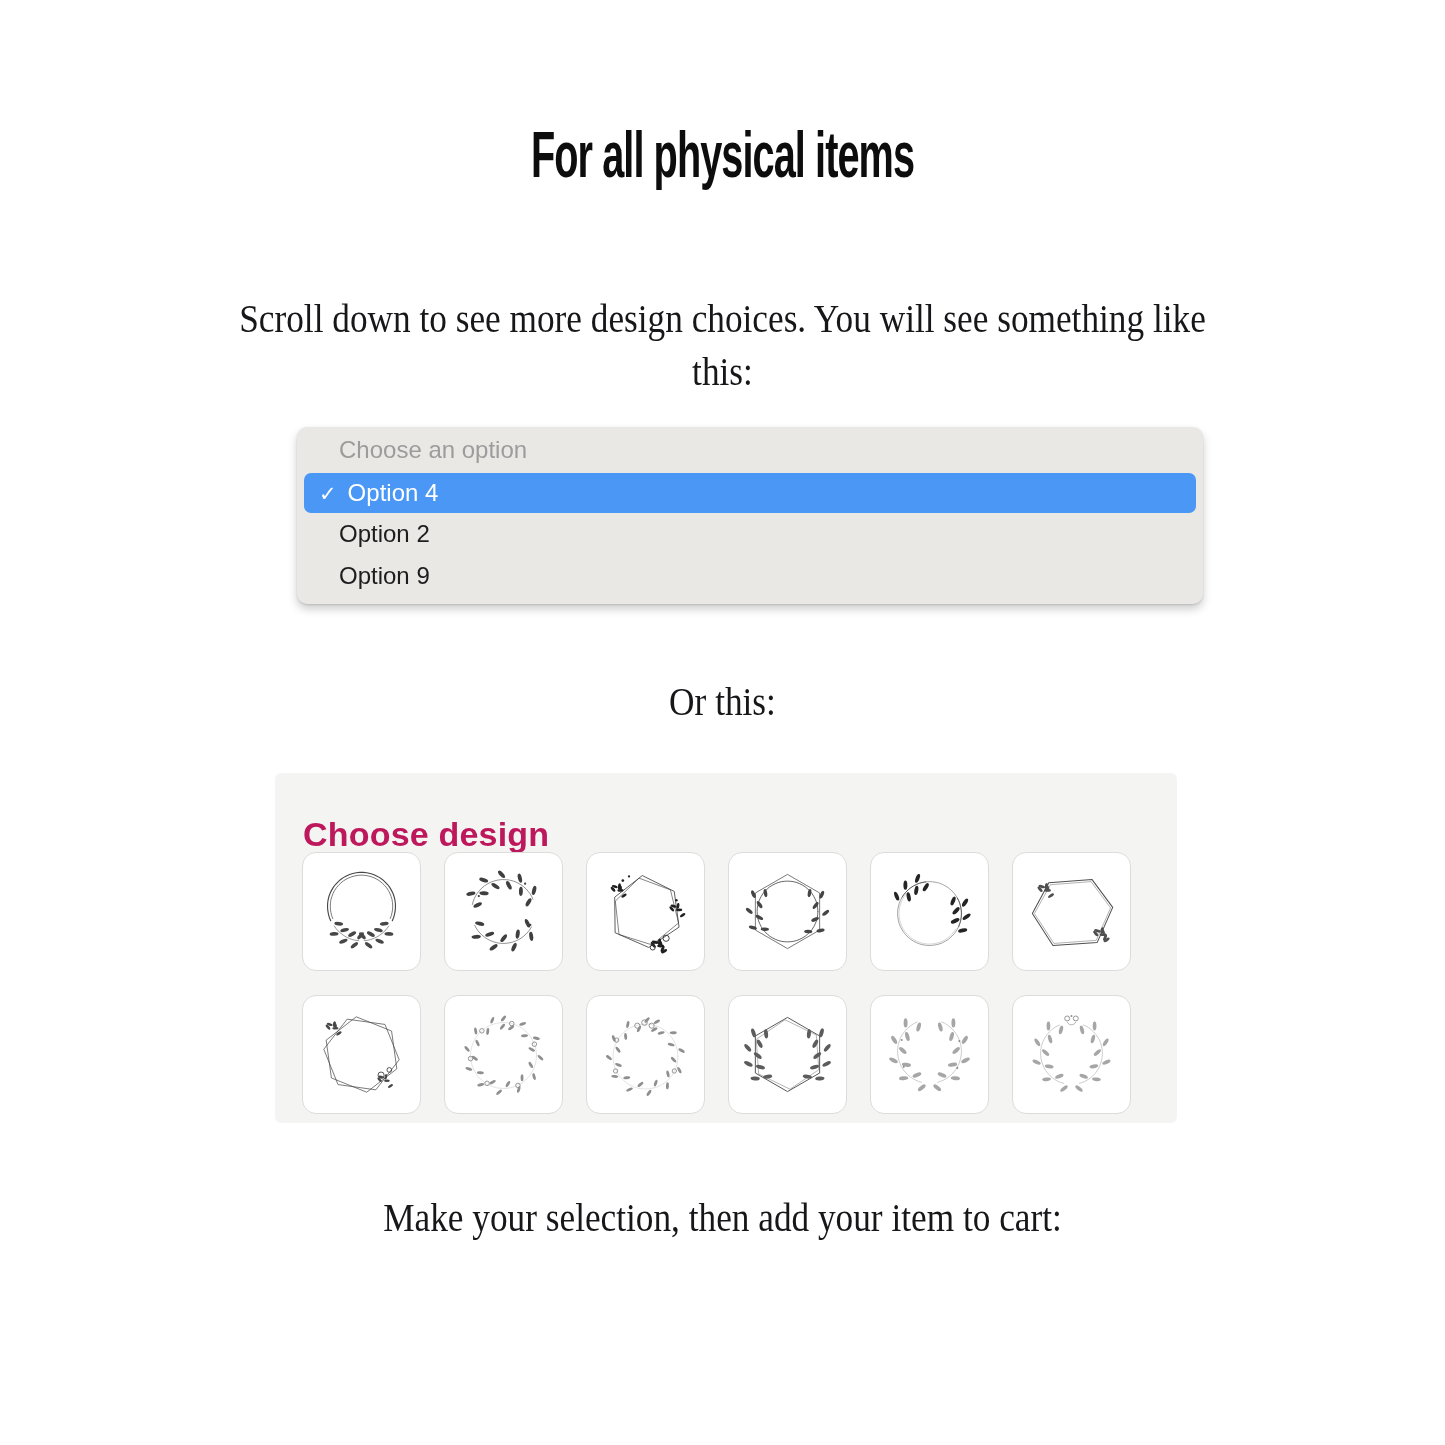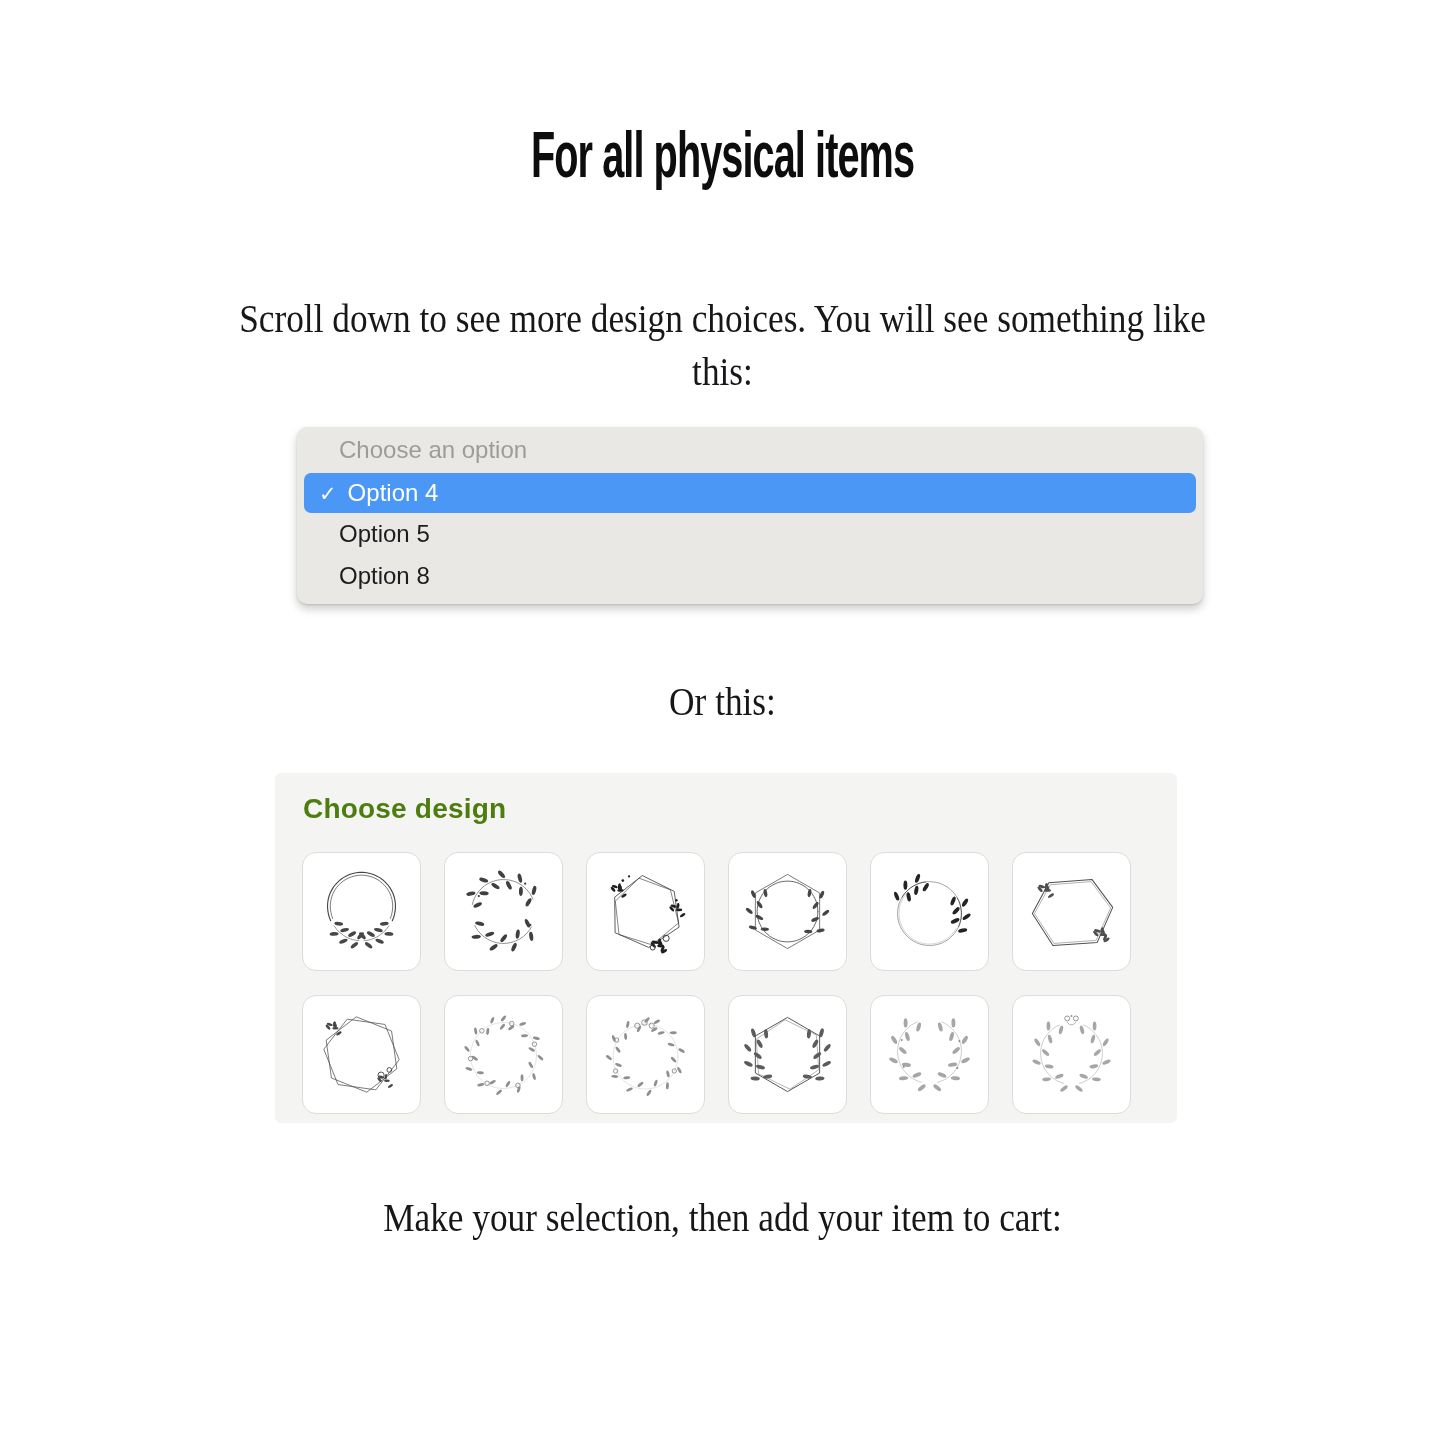--- a/index.html
+++ b/index.html
@@ -23,22 +23,22 @@
             padding-bottom:7px;box-sizing:border-box;}
   .dd-row{display:flex;align-items:center;cursor:default;}
   .dd-placeholder{height:46px;padding-left:42px;color:#9c9c9c;}
   .dd-selected{height:40px;margin:0 7px;border-radius:7px;background:#4a97f6;
                color:#ffffff;padding-left:15px;}
   .dd-check{font-size:21px;margin-right:11px;line-height:1;}
   .dd-option{height:42px;padding-left:42px;color:#1d1d1f;}
   
   .panel{position:absolute;left:275px;top:773px;width:902px;height:350px;
          background:#f4f4f2;border-radius:6px;}
-  .panel-heading{position:absolute;top:20px;left:28px;font-size:28px;font-weight:700;
-                 color:#4d7c0f;letter-spacing:.2px;}
+  .panel-heading{position:absolute;top:42px;left:28px;font-size:34px;font-weight:700;
+                 color:#be185d;letter-spacing:.2px;}
   .design-grid{position:absolute;top:79px;left:27px;display:grid;
                grid-template-columns:repeat(6,119px);grid-auto-rows:119px;
                column-gap:23px;row-gap:24px;}
   .tile{background:#ffffff;border:1px solid #dcdcda;border-radius:14px;
         display:flex;align-items:center;justify-content:center;box-sizing:border-box;}
   .tile svg{display:block;}
 </style>
 </head>
 <body>
 
@@ -53,24 +53,24 @@
 
   <div class="dropdown">
     <div class="dd-row dd-placeholder">
       <span>Choose an option</span>
     </div>
     <div class="dd-row dd-selected" style="background: rgb(74, 151, 246);">
       <span class="dd-check">✓</span>
       <span>Option 4</span>
     </div>
     <div class="dd-row dd-option">
-      <span>Option 5</span>
+      <span>Option 2</span>
     </div>
     <div class="dd-row dd-option">
-      <span>Option 8</span>
+      <span>Option 9</span>
     </div>
   </div>
 
   <div class="or-text serif">Or this:</div>
 
   <div class="panel" style="background: rgb(244, 244, 242);">
     <div class="panel-heading">Choose design</div>
     <div class="design-grid">
         <div class="tile">
           <svg width="103" height="103" viewBox="0 0 100 100">

